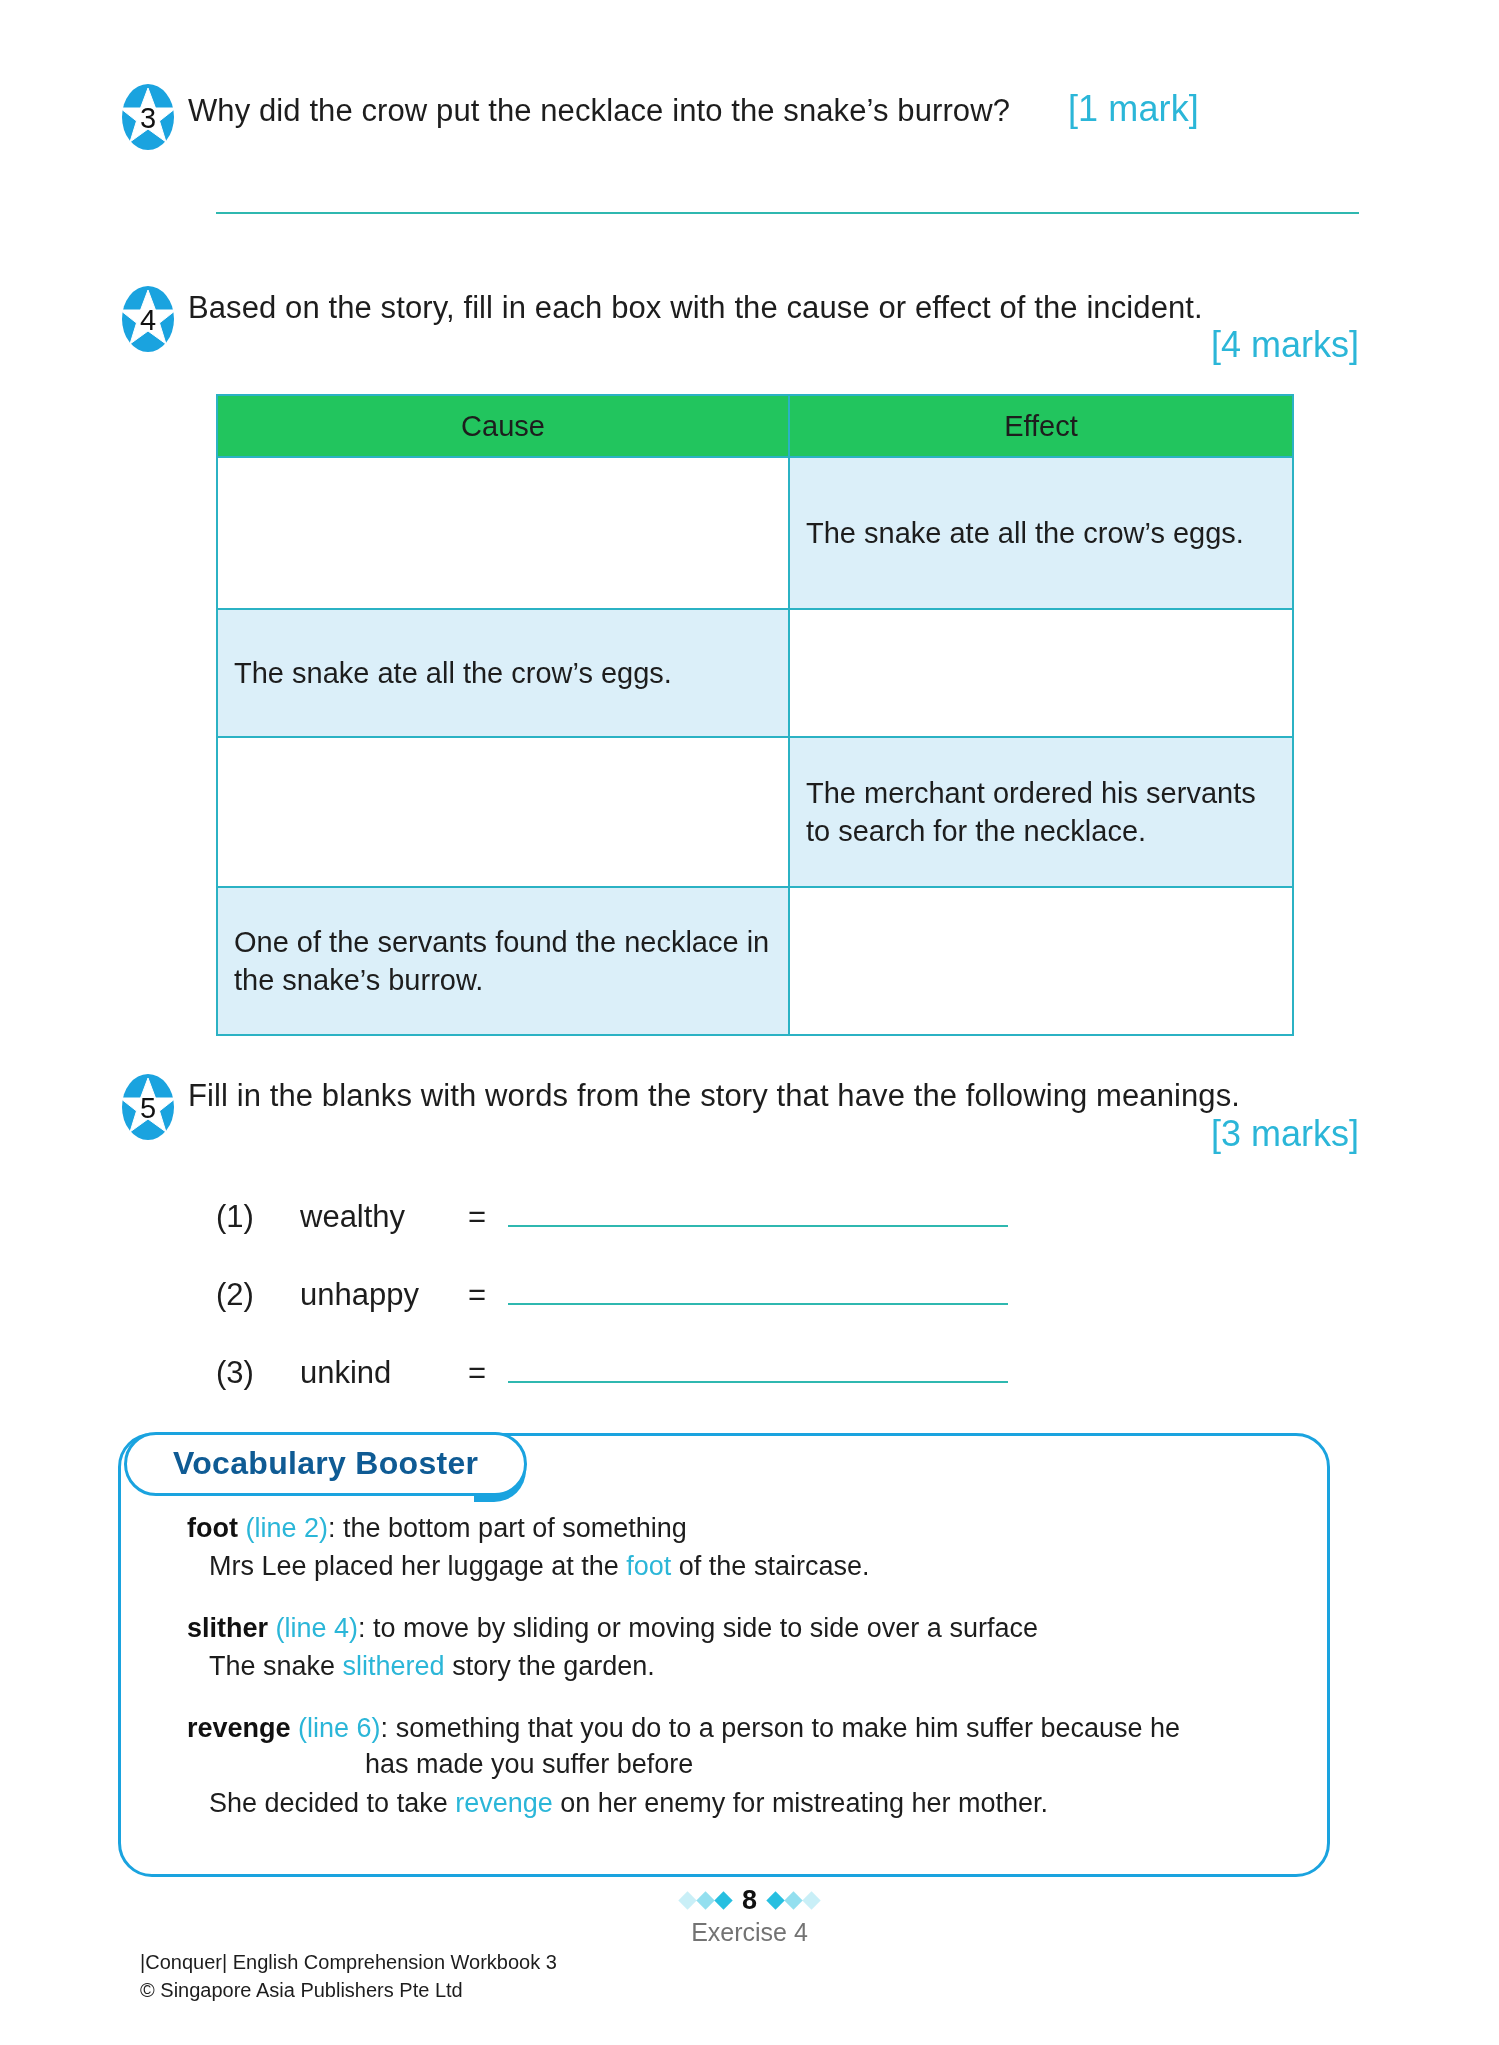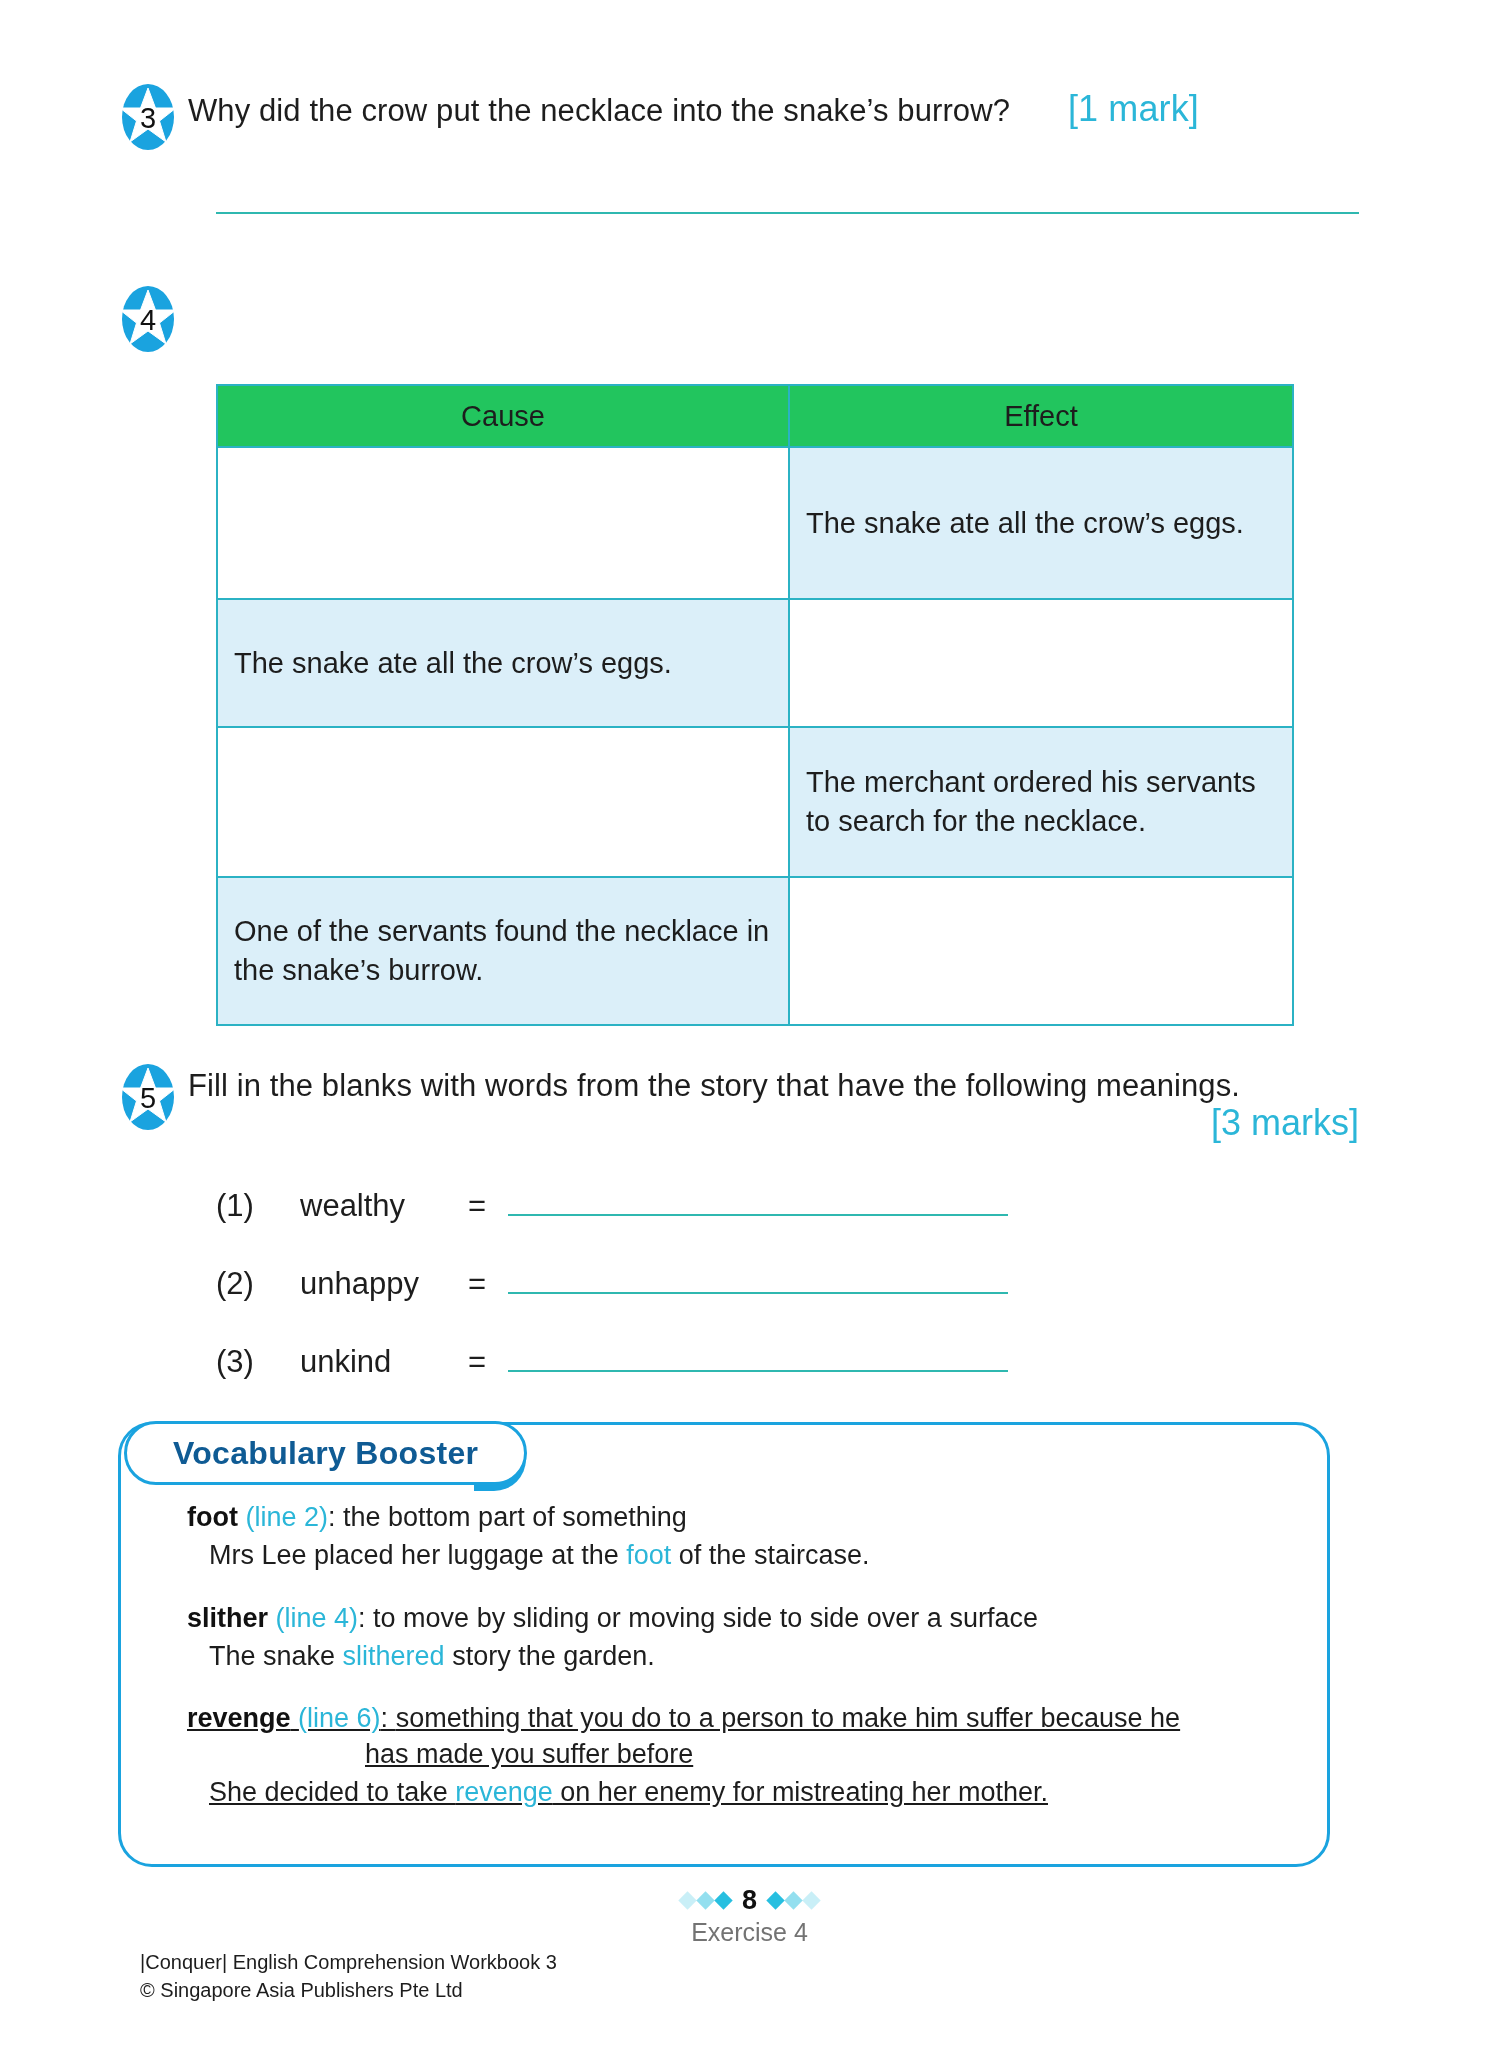--- a/index.html
+++ b/index.html
@@ -170,21 +170,21 @@
     top: 5px;
     left: 356px;
     width: 52px;
     height: 64px;
     background: #1aa3df;
     border-radius: 0 34px 34px 0;
     z-index: 1;
   }
 
   .vb-entry { margin-bottom: 26px; }
-  .vb-entry:last-child { margin-bottom: 19px; text-decoration: underline; }
+  .vb-entry:last-child { margin-bottom: 19px; }
   .vb-def {
     font-size: 27px;
     line-height: 1.34;
     color: #1d1d1d;
   }
   .vb-word { font-weight: bold; color: #111; }
   .vb-line { color: #2bb6d8; }
   .vb-cont {
     display: block;
     padding-left: 178px;
@@ -268,20 +268,24 @@
 
   <div class="answer-line"></div>
 
   <div class="qrow" style="margin-top:74px;">
     <div class="badge">
       <div class="ellipse"></div>
       <svg width="52" height="64" viewBox="0 0 52 64">
         <polygon points="26,2 33.5,22 54,22 37.5,35 44,56 26,43 8,56 14.5,35 -2,22 18.5,22" fill="#ffffff" stroke="#ffffff" stroke-width="1"></polygon>
       </svg>
       <div class="num">4</div>
+    </div>
+    <div class="qbody">
+      <div class="qtext justify">Based on the story, fill in each box with the cause or effect of the incident.</div>
+      <span class="marks marks-right">[4 marks]</span>
     </div>
   </div>
 
   <table class="ce-table">
     <colgroup>
         <col class="c1">
         <col class="c2">
       </colgroup>
     <thead>
       <tr>

